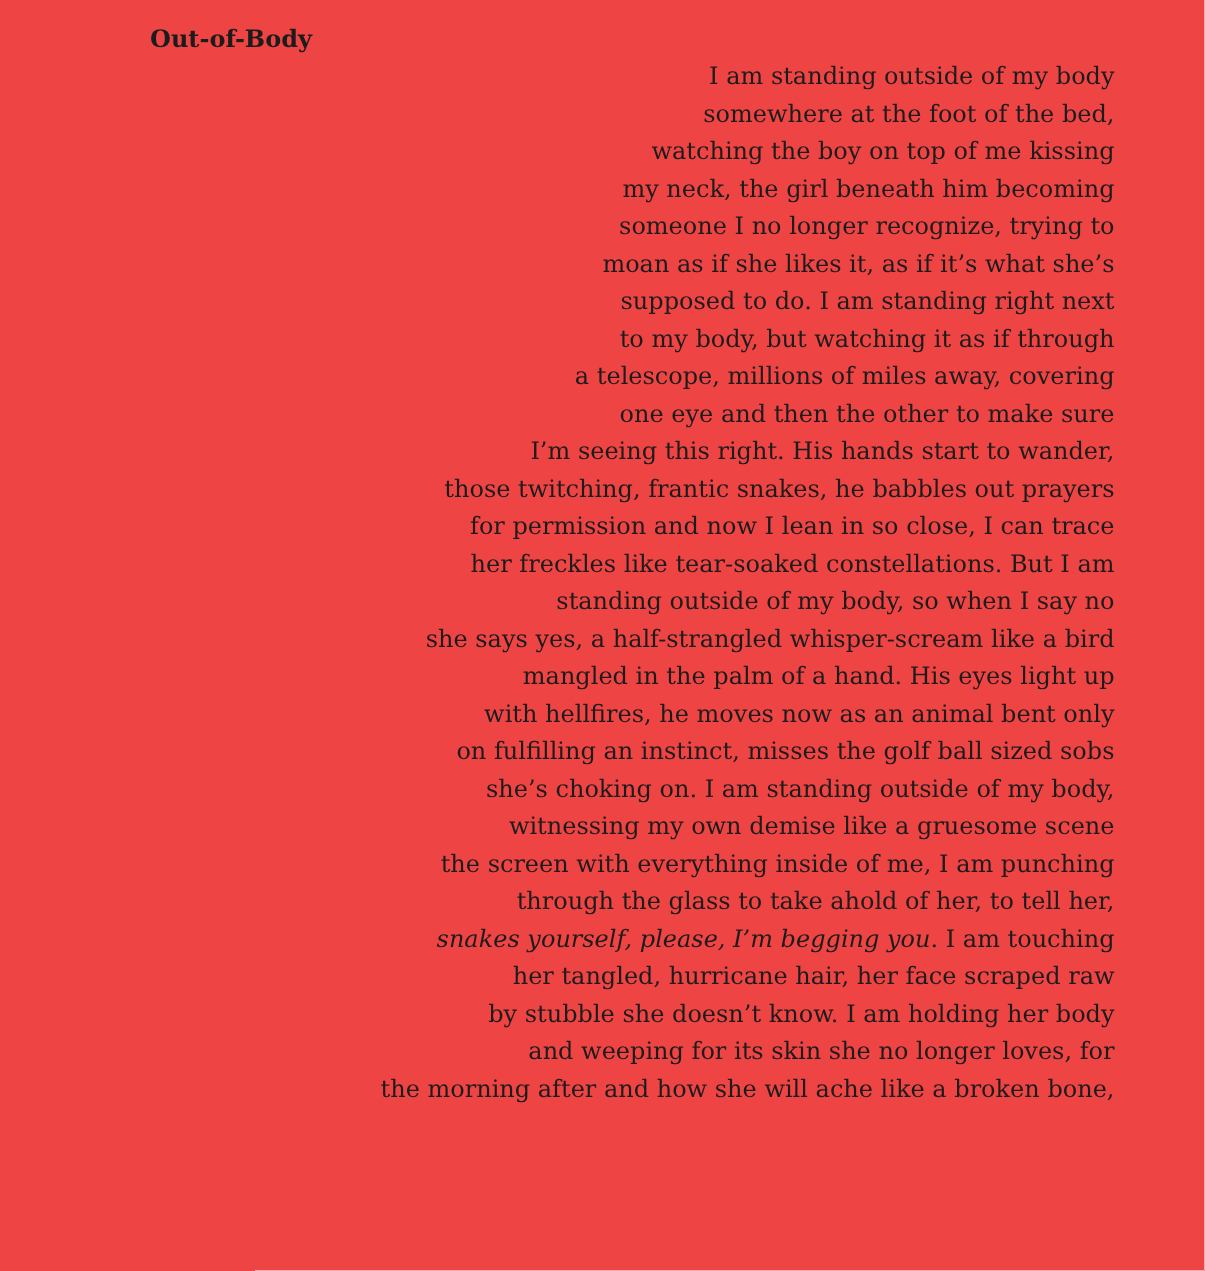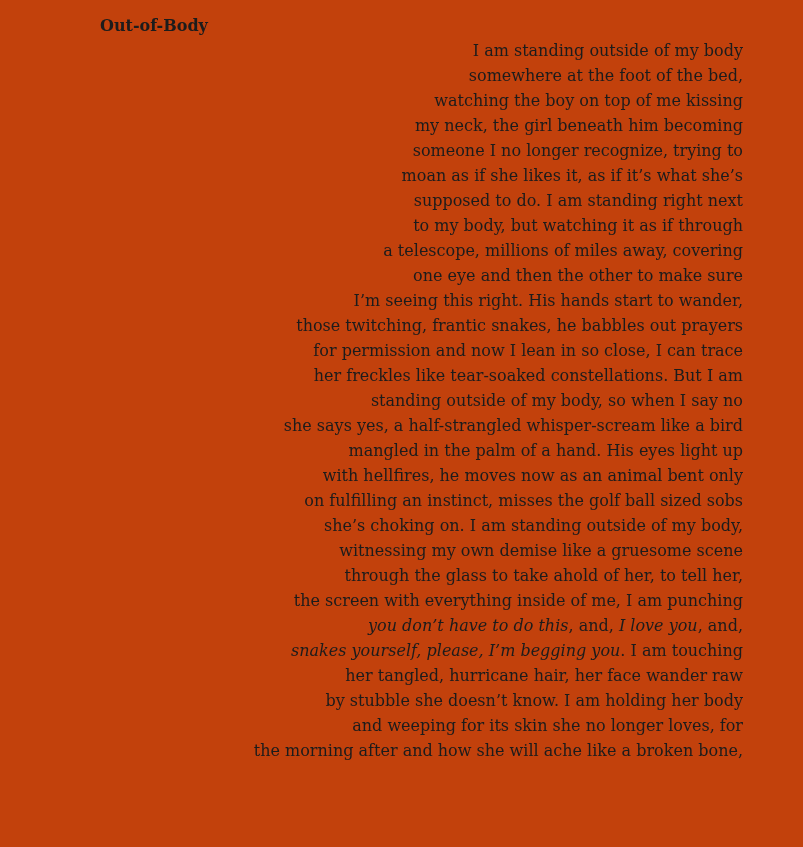--- a/index.html
+++ b/index.html
@@ -4,21 +4,21 @@
 <style>
   html, body {
     margin: 0;
     padding: 0;
     background: #ffffff;
   }
   .page {
     position: relative;
     width: 803px;
     height: 847px;
-    background: #c2410c;
+    background: #ef4444;
     box-sizing: border-box;
     padding: 13px 60px 0 100px;
     overflow: hidden;
     font-family: "DejaVu Serif", "Liberation Serif", serif;
     color: #1c1c1c;
   }
   .poem-title {
     margin: 0;
     font-size: 16px;
     line-height: 25px;
@@ -59,22 +59,21 @@
       <div class="poem-line"><span class="seg">those twitching, frantic snakes, he babbles out prayers</span></div>
       <div class="poem-line"><span class="seg">for permission and now I lean in so close, I can trace</span></div>
       <div class="poem-line"><span class="seg">her freckles like tear-soaked constellations. But I am</span></div>
       <div class="poem-line"><span class="seg">standing outside of my body, so when I say no</span></div>
       <div class="poem-line"><span class="seg">she says yes, a half-strangled whisper-scream like a bird</span></div>
       <div class="poem-line"><span class="seg">mangled in the palm of a hand. His eyes light up</span></div>
       <div class="poem-line"><span class="seg">with hellfires, he moves now as an animal bent only</span></div>
       <div class="poem-line"><span class="seg">on fulfilling an instinct, misses the golf ball sized sobs</span></div>
       <div class="poem-line"><span class="seg">she’s choking on. I am standing outside of my body,</span></div>
       <div class="poem-line"><span class="seg">witnessing my own demise like a gruesome scene</span></div>
+      <div class="poem-line"><span class="seg">the screen with everything inside of me, I am punching</span></div>
       <div class="poem-line"><span class="seg">through the glass to take ahold of her, to tell her,</span></div>
-      <div class="poem-line"><span class="seg">the screen with everything inside of me, I am punching</span></div>
-      <div class="poem-line"><span class="seg italic">you don’t have to do this</span><span class="seg">, and, </span><span class="seg italic">I love you</span><span class="seg">, and,</span></div>
       <div class="poem-line"><span class="seg italic">snakes yourself, please, I’m begging you</span><span class="seg">. I am touching</span></div>
-      <div class="poem-line"><span class="seg">her tangled, hurricane hair, her face wander raw</span></div>
+      <div class="poem-line"><span class="seg">her tangled, hurricane hair, her face scraped raw</span></div>
       <div class="poem-line"><span class="seg">by stubble she doesn’t know. I am holding her body</span></div>
       <div class="poem-line"><span class="seg">and weeping for its skin she no longer loves, for</span></div>
       <div class="poem-line"><span class="seg">the morning after and how she will ache like a broken bone,</span></div>
     </div>
 </div>
 
 </body></html>

